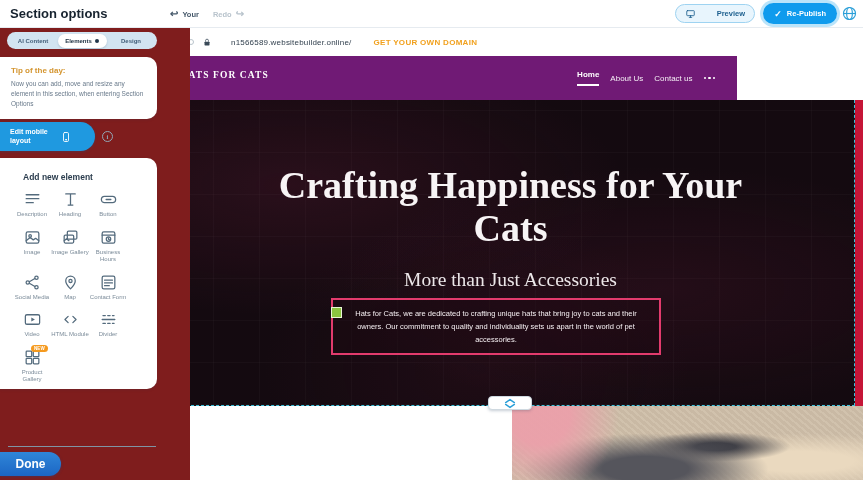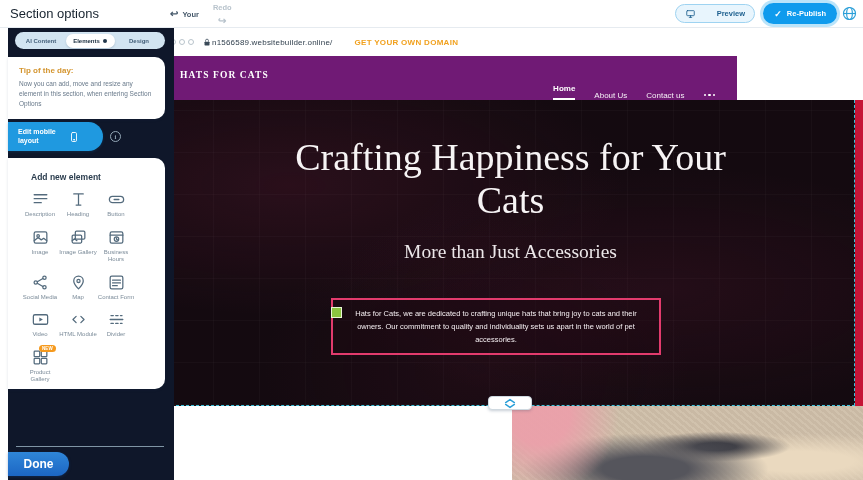--- a/index.html
+++ b/index.html
@@ -2,35 +2,35 @@
 <html><head>
 <meta charset="utf-8">
 <style>
   * { box-sizing: border-box; margin: 0; padding: 0; }
   html,body { background:#fff; }
   body { font-family: "Liberation Sans", sans-serif; }
   #app { position:relative; width:863px; height:480px; overflow:hidden; background:#fff; }
 
   
   .topbar { position:absolute; left:0; top:0; width:863px; height:28px; background:#fff; border-bottom:1px solid #e6ebf0; z-index:30; }
-  .page-title { position:absolute; left:10px; top:0; line-height:28px; font-size:13px; font-weight:400; color:#16222e; }
+  .page-title { position:absolute; left:10px; top:0; line-height:28px; font-size:13px; font-weight:700; color:#16222e; }
   .undo-group { position:absolute; left:170px; top:0; height:28px; display:flex; align-items:center; gap:14px; }
   .tool-link { display:flex; align-items:center; gap:4px; font-size:7.5px; font-weight:600; color:#45586a; cursor:pointer; }
   .tool-link .glyph { font-size:10px; line-height:1; }
-  .tool-link.disabled { color:#b8c3cc;flex-direction:column; }
+  .tool-link.disabled { color:#b8c3cc; }
   .preview-btn { position:absolute; right:108px; top:4px; height:19px; padding:0 9px; display:flex; align-items:center; gap:21px;
     background:#e8f5fd; border:1px solid #9ed3f1; border-radius:11px; font-size:7.5px; font-weight:700; color:#1c5f8e; cursor:pointer; }
   .republish-btn { position:absolute; right:26px; top:3px; height:21px; padding:0 11px; display:flex; align-items:center; gap:5px;
     background:#0f9bed; border:none; border-radius:12px; font-size:7.5px; font-weight:700; color:#fff; cursor:pointer;
     box-shadow:0 0 0 3px rgba(130,205,245,.55); }
   .republish-btn .check { font-size:9px; }
   .globe { position:absolute; right:5px; top:5px; width:17px; height:17px; cursor:pointer; }
 
   
-  .sidebar { position:absolute; left:8px; top:28px; width:166px; height:452px; background:#0f172a; z-index:20; }
+  .sidebar { position:absolute; left:0; top:28px; width:190px; height:452px; background:#7f1d1d; z-index:20; }
   .tabs { position:absolute; left:7px; top:4px; width:150px; height:17px; background:#d2e4f1; border-radius:9px; display:flex; padding:1.5px; }
   .tab { flex:1; display:flex; align-items:center; justify-content:center; gap:3px; font-size:6px; font-weight:600; color:#44607a; border-radius:8px; cursor:pointer; }
   .tab.active { background:#fff; color:#1b2f40; font-weight:700; box-shadow:0 1px 2px rgba(30,60,90,.2); }
   .tab-dot { width:4px; height:4px; border-radius:50%; background:#21374b; }
 
   .card { position:absolute; left:0; width:157px; background:#fff; border-radius:0 10px 10px 0; box-shadow:0 1px 3px rgba(30,60,90,.14); }
   .tip-card { top:29px; padding:9px 11px 10px 11px; }
   .tip-title { font-size:8px; font-weight:800; color:#d4952f; margin-bottom:4px; }
   .tip-body { font-size:6.5px; line-height:1.55; color:#68798a; }
 
@@ -53,45 +53,45 @@
   .sidebar-divider { position:absolute; left:8px; top:418px; width:148px; height:1px; background:#7f94a4; }
   .done-btn { position:absolute; left:0; top:424px; width:61px; height:24px; border:none; border-radius:0 14px 14px 0;
     background:linear-gradient(#2f86d8,#1c66c4); color:#fff; font-size:12px; font-weight:700; cursor:pointer;
     box-shadow:0 1px 3px rgba(20,70,140,.35); }
 
   
   .browser-bar { position:absolute; left:166px; top:28px; width:697px; height:28px; background:#fff; display:flex; align-items:center; z-index:10; }
   .win-dots { display:flex; gap:3px; margin-left:4px; }
   .win-dot { width:6px; height:6px; border-radius:50%; border:1px solid #b9c4cc; background:#fff; }
   .lock { margin-left:8px; width:10px; height:11px; }
-  .url-text { margin-left:0; font-size:8px; color:#2f3e4c; letter-spacing:.2px; cursor:pointer; }
+  .url-text { margin-left:19px; font-size:8px; color:#2f3e4c; letter-spacing:.2px; cursor:pointer; }
   .domain-cta { margin-left:22px; font-size:8px; font-weight:800; color:#f1a11e; letter-spacing:.3px; cursor:pointer; }
 
   
   .site { position:absolute; left:166px; top:56px; width:697px; height:424px; background:#fff; overflow:hidden; }
   .site-header { position:absolute; left:0; top:0; width:571px; height:44px; background:#701a75; }
   .site-logo { position:absolute; left:14px; top:14px; font-family:"Liberation Serif", serif; font-size:9.5px; font-weight:800;
     letter-spacing:1.1px; color:#fff; cursor:pointer; }
-  .site-nav { position:absolute; right:0; top:0; height:44px; display:flex; align-items:flex-end; gap:19px; padding-right:22px; }
+  .site-nav { position:absolute; right:0; top:0; height:44px; display:flex; align-items:center; gap:11px; padding-right:22px; }
   .nav-item { font-size:8px; color:rgba(255,255,255,.93); cursor:pointer; }
   .nav-item.active { color:#fff; font-weight:600; padding-bottom:5px; border-bottom:2px solid #fff; }
   .nav-more { display:flex; gap:2px; cursor:pointer; align-items:center; height:10px; }
   .nav-more i { width:2.5px; height:2.5px; border-radius:50%; background:#fff; }
 
   .hero { position:absolute; left:0; top:44px; width:689px; height:306px;
     background-color:#140a10;
     background-image:
       radial-gradient(ellipse at 18% 28%, rgba(150,40,80,.17), transparent 42%),
       radial-gradient(ellipse at 72% 62%, rgba(130,30,70,.15), transparent 46%),
       radial-gradient(ellipse at 45% 88%, rgba(100,25,55,.13), transparent 40%),
       repeating-linear-gradient(90deg, rgba(255,255,255,.022) 0 1px, transparent 1px 46px),
       repeating-linear-gradient(0deg, rgba(255,255,255,.022) 0 1px, transparent 1px 42px);
     border-left:1.5px dashed #3cc3da; border-right:1.5px dashed #3cc3da; border-bottom:1.5px dashed #3cc3da; }
-  .hero-title { margin:36px auto 0 auto; width:470px; text-align:center; font-family:"Liberation Serif", serif;
-    font-size:38px; font-weight:400; line-height:1.12; color:#f7f4f5; cursor:pointer; }
+  .hero-title { margin:64px auto 0 auto; width:470px; text-align:center; font-family:"Liberation Serif", serif;
+    font-size:38px; font-weight:700; line-height:1.12; color:#f7f4f5; cursor:pointer; }
   .hero-subtitle { margin:20px auto 0 auto; text-align:center; font-family:"Liberation Serif", serif;
     font-size:19.5px; color:#ece7e9; cursor:pointer; }
   .hero-textbox { position:absolute; left:164px; top:198px; width:330px; border:2px solid #e23b6d;
     background:rgba(30,8,18,.35); padding:7px 18px; text-align:center; font-size:7.5px; line-height:1.75; color:#f4eef1; cursor:pointer; }
   .green-handle { position:absolute; left:-2px; top:7px; width:11px; height:11px; background:#8bc440; border:1px solid #e9f5d6; cursor:grab; }
 
   .site-edge { position:absolute; left:689px; top:44px; width:8px; height:306px; background:#c51537; }
 
   .resize-pill { position:absolute; left:322px; top:340px; width:44px; height:14px; background:#fff; border:1px solid #cfd9e0;
     border-radius:4px; box-shadow:0 1px 3px rgba(30,60,90,.25); display:flex; flex-direction:column; align-items:center;

